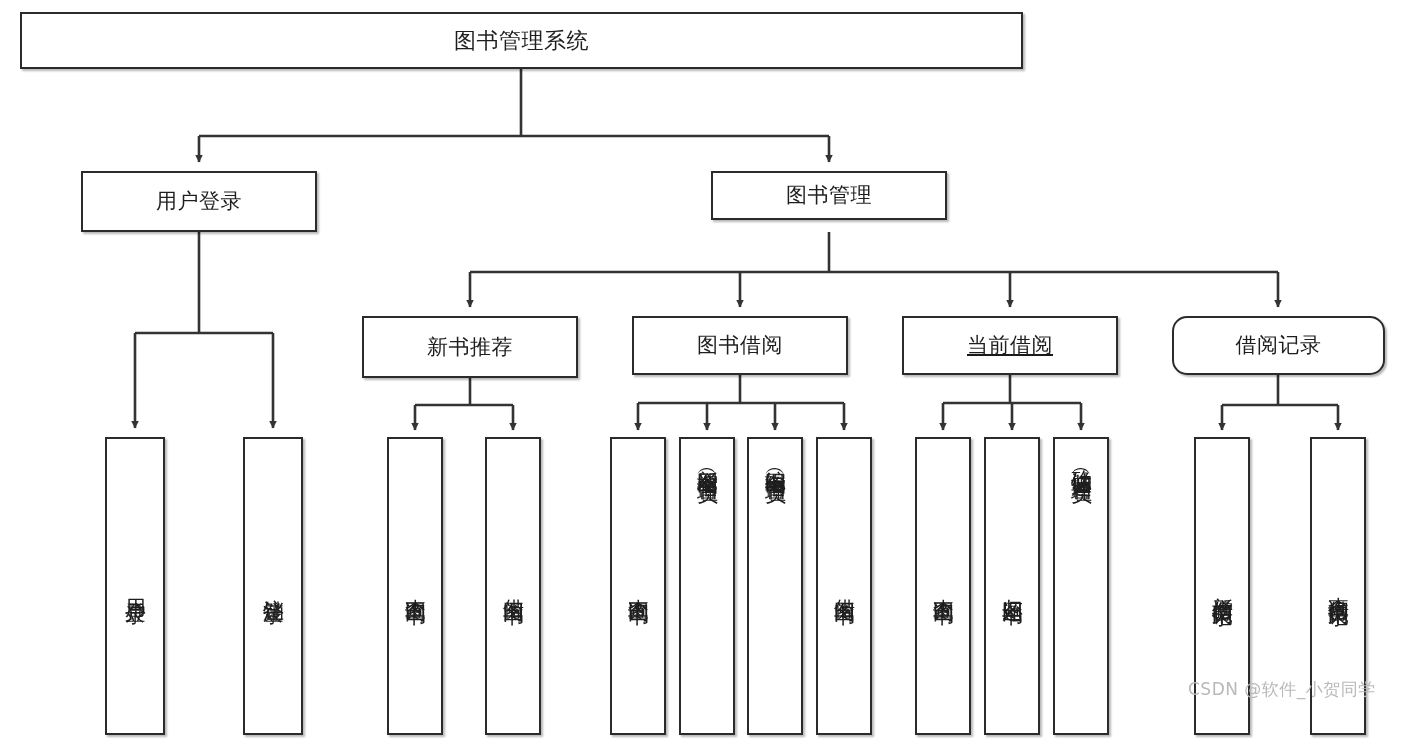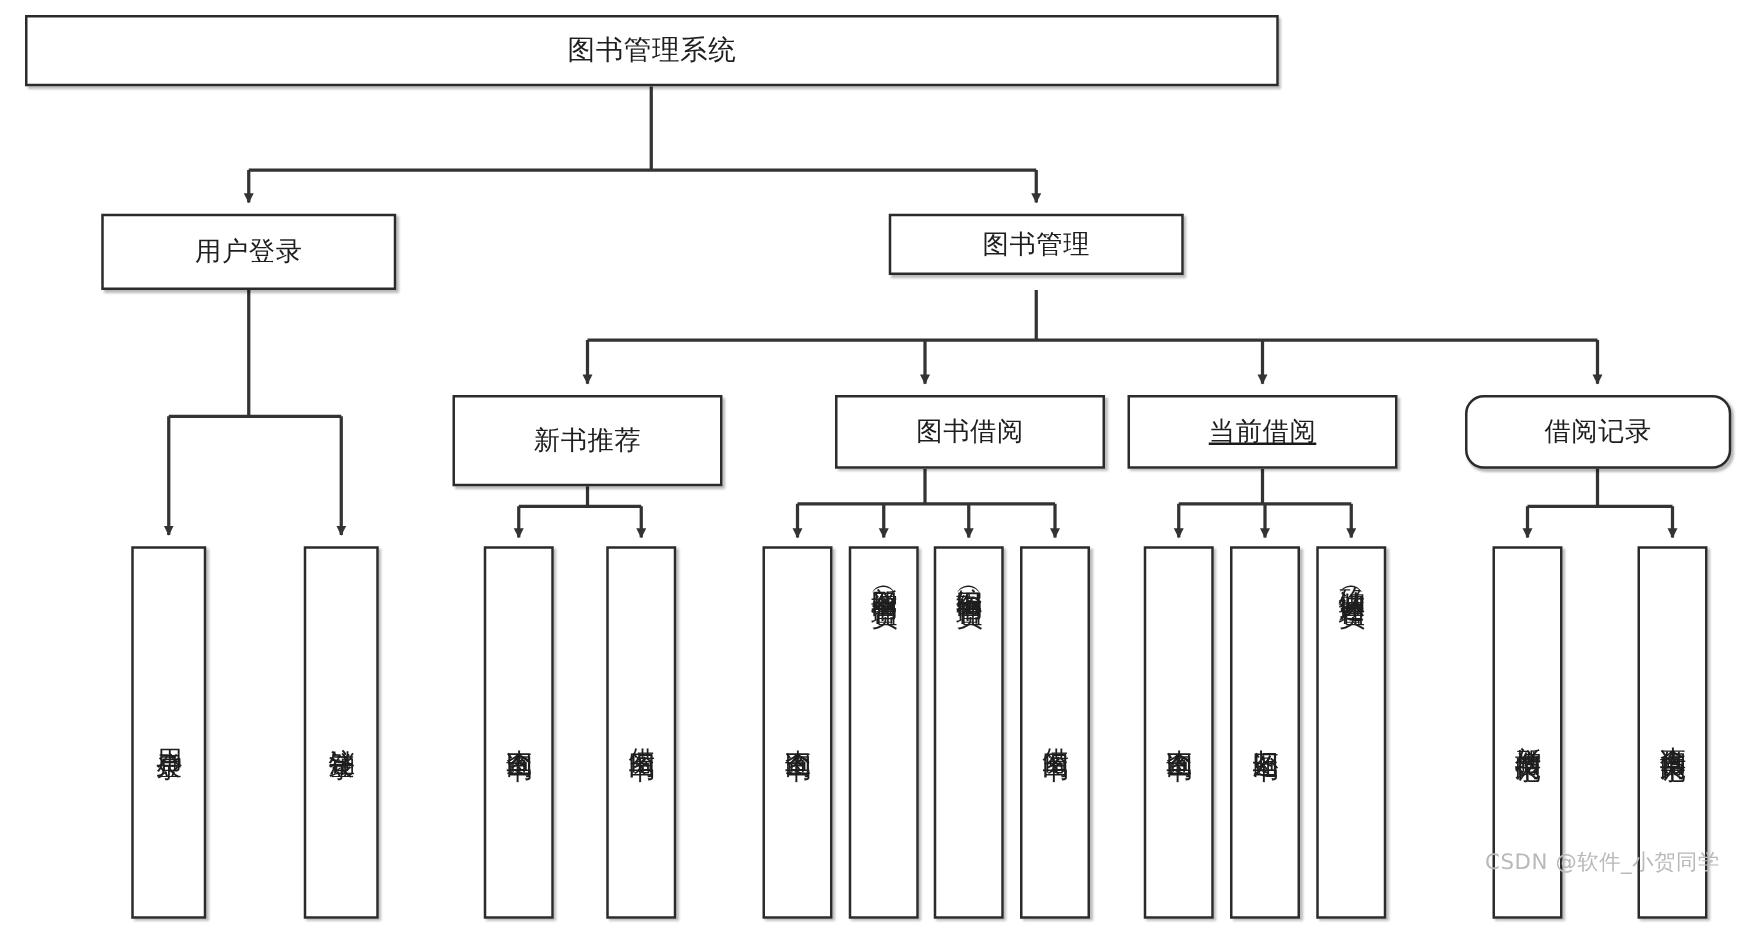--- a/index.html
+++ b/index.html
@@ -136,24 +136,24 @@
     <span class="node-label">图书管理系统</span>
   </div>
 
   <div class="node level-2" style="left:81px; top:171px; width:236px; height:61px;">
     <span class="node-label">用户登录</span>
   </div>
   <div class="node level-2" style="left:711px; top:171px; width:236px; height:49px;">
     <span class="node-label">图书管理</span>
   </div>
 
-  <div class="node level-3" style="left:362px; top:316px; width:216px; height:73px;">
+  <div class="node level-3" style="left:362px; top:316px; width:216px; height:62px;">
     <span class="node-label">新书推荐</span>
   </div>
-  <div class="node level-3" style="left:632px; top:316px; width:216px; height:59px;margin-left:36px;">
+  <div class="node level-3" style="left:632px; top:316px; width:216px; height:59px;">
     <span class="node-label">图书借阅</span>
   </div>
   <div class="node level-3" style="left:902px; top:316px; width:216px; height:59px;text-decoration:underline;">
     <span class="node-label">当前借阅</span>
   </div>
   <div class="node level-3" style="left:1172px; top:316px; width:213px; height:59px;border-radius:15px;">
     <span class="node-label">借阅记录</span>
   </div>
 
   <div class="node leaf centered" style="left:105px; top:437px; width:60px; height:298px;">

